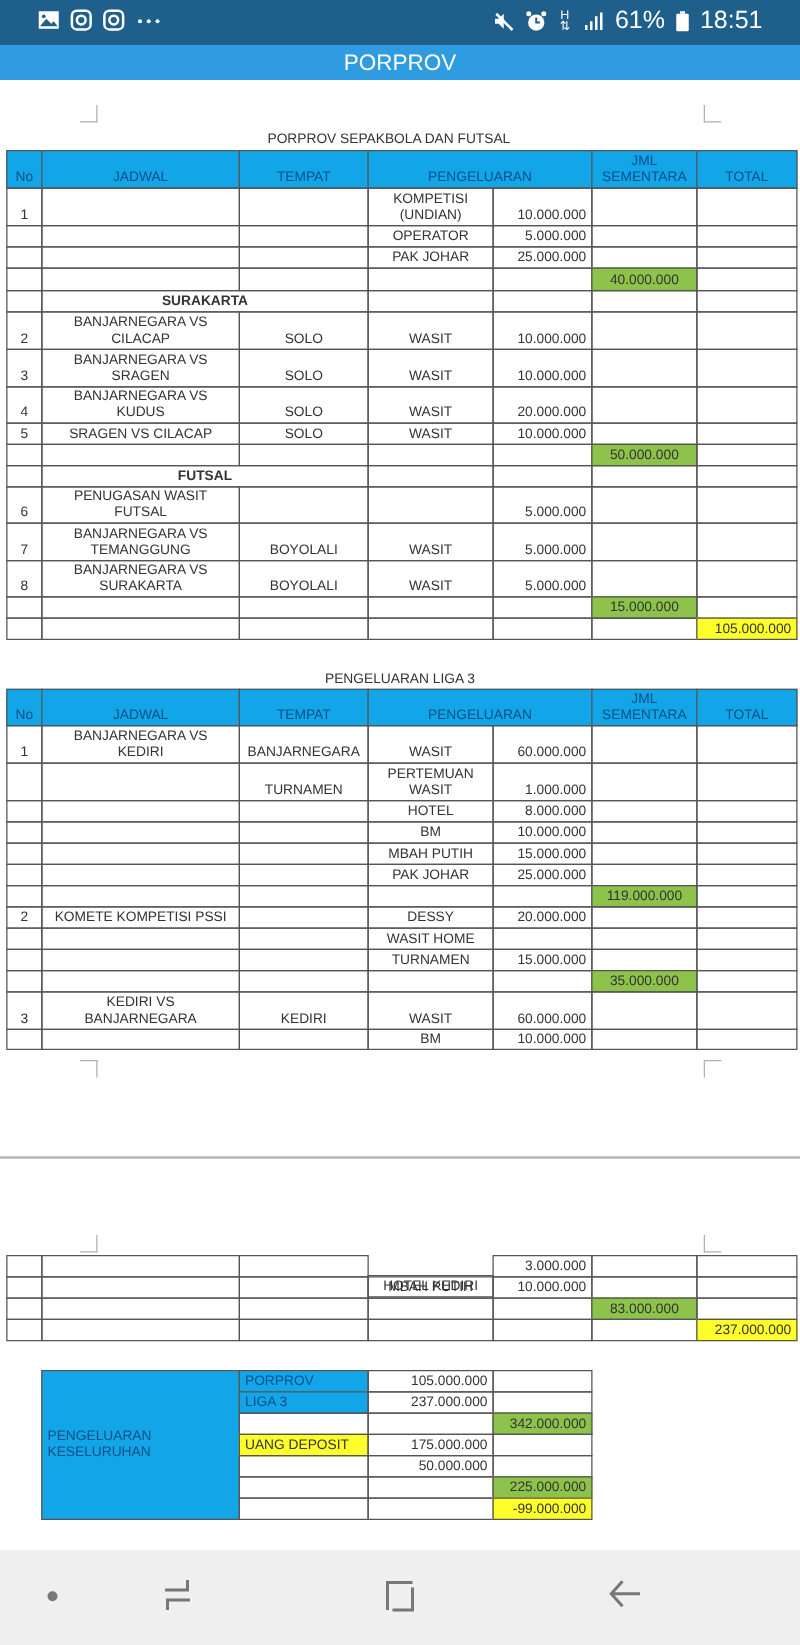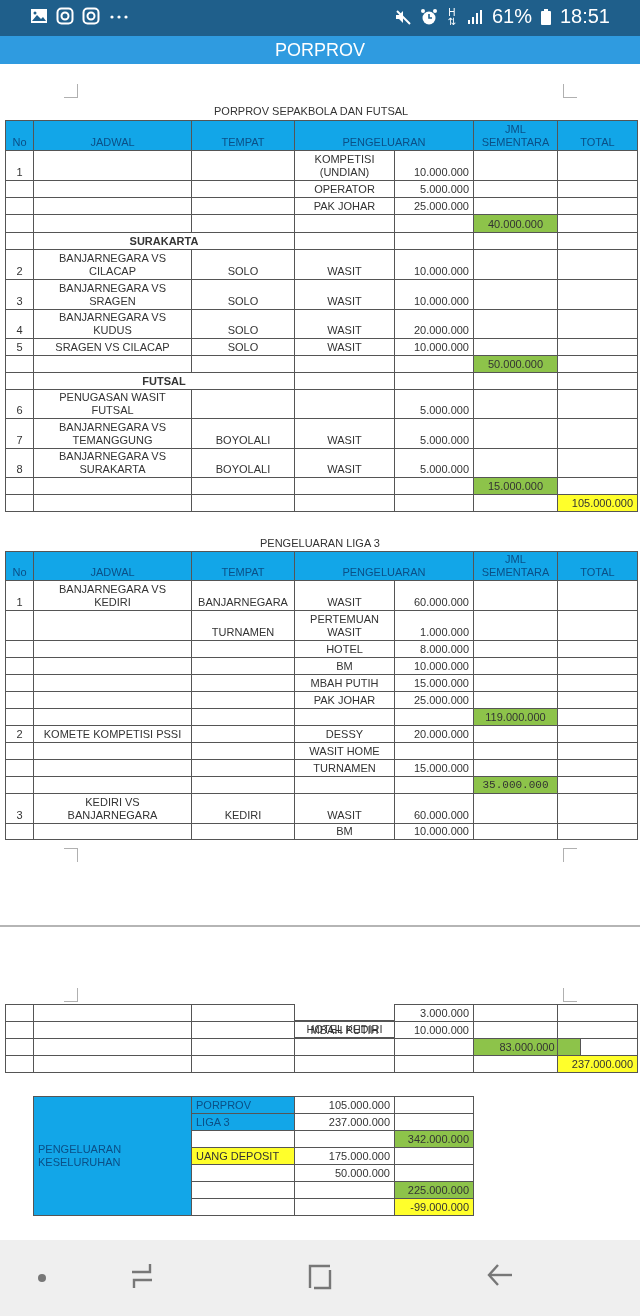--- a/index.html
+++ b/index.html
@@ -322,21 +322,21 @@
       <div class="cell " style="left: 191px; top: 695px; width: 104px; height: 18px;"></div>
       <div class="cell " style="left: 294px; top: 695px; width: 101px; height: 18px;">TURNAMEN</div>
       <div class="cell right" style="left: 394px; top: 695px; width: 80px; height: 18px;">15.000.000</div>
       <div class="cell " style="left: 473px; top: 695px; width: 85px; height: 18px;"></div>
       <div class="cell " style="left: 557px; top: 695px; width: 81px; height: 18px;"></div>
       <div class="cell  " style="left: 5px; top: 712px; width: 29px; height: 18px;"></div>
       <div class="cell " style="left: 33px; top: 712px; width: 159px; height: 18px;"></div>
       <div class="cell " style="left: 191px; top: 712px; width: 104px; height: 18px;"></div>
       <div class="cell " style="left: 294px; top: 712px; width: 101px; height: 18px;"></div>
       <div class="cell right" style="left: 394px; top: 712px; width: 80px; height: 18px;"></div>
-      <div class="cell green" style="left: 473px; top: 712px; width: 85px; height: 18px; font-family: Liberation Mono, monospace;">35.000.000</div>
+      <div class="cell green" style="left: 473px; top: 712px; width: 85px; height: 18px;">35.000.000</div>
       <div class="cell " style="left: 557px; top: 712px; width: 81px; height: 18px;"></div>
       <div class="cell  " style="left: 5px; top: 729px; width: 29px; height: 31px;">3</div>
       <div class="cell " style="left: 33px; top: 729px; width: 159px; height: 31px;">KEDIRI VS
 BANJARNEGARA</div>
       <div class="cell " style="left: 191px; top: 729px; width: 104px; height: 31px;">KEDIRI</div>
       <div class="cell " style="left: 294px; top: 729px; width: 101px; height: 31px;">WASIT</div>
       <div class="cell right" style="left: 394px; top: 729px; width: 80px; height: 31px;">60.000.000</div>
       <div class="cell " style="left: 473px; top: 729px; width: 85px; height: 31px;"></div>
       <div class="cell " style="left: 557px; top: 729px; width: 81px; height: 31px;"></div>
       <div class="cell  " style="left: 5px; top: 759px; width: 29px; height: 17px;"></div>
@@ -358,21 +358,21 @@
       <div class="cell " style="left: 191px; top: 957px; width: 104px; height: 18px;"></div>
       <div class="cell " style="left: 294px; top: 957px; width: 101px; height: 18px;">MBAH PUTIH</div>
       <div class="cell right" style="left: 394px; top: 957px; width: 80px; height: 18px;">10.000.000</div>
       <div class="cell " style="left: 473px; top: 957px; width: 85px; height: 18px;"></div>
       <div class="cell " style="left: 557px; top: 957px; width: 81px; height: 18px;"></div>
       <div class="cell  " style="left: 5px; top: 974px; width: 29px; height: 18px;"></div>
       <div class="cell " style="left: 33px; top: 974px; width: 159px; height: 18px;"></div>
       <div class="cell " style="left: 191px; top: 974px; width: 104px; height: 18px;"></div>
       <div class="cell " style="left: 294px; top: 974px; width: 101px; height: 18px;"></div>
       <div class="cell right" style="left: 394px; top: 974px; width: 80px; height: 18px;"></div>
-      <div class="cell green" style="left: 473px; top: 974px; width: 108px; height: 18px;">83.000.000</div>
+      <div class="cell green" style="left: 473px; top: 974px; width: 85px; height: 18px;">83.000.000</div>
       <div class="cell " style="left: 557px; top: 974px; width: 81px; height: 18px;"></div>
       <div class="cell  " style="left: 5px; top: 991px; width: 29px; height: 18px;"></div>
       <div class="cell " style="left: 33px; top: 991px; width: 159px; height: 18px;"></div>
       <div class="cell " style="left: 191px; top: 991px; width: 104px; height: 18px;"></div>
       <div class="cell " style="left: 294px; top: 991px; width: 101px; height: 18px;"></div>
       <div class="cell right" style="left: 394px; top: 991px; width: 80px; height: 18px;"></div>
       <div class="cell " style="left: 473px; top: 991px; width: 85px; height: 18px;"></div>
       <div class="cell yellow right" style="left: 557px; top: 991px; width: 81px; height: 18px;">237.000.000</div>
     </div>
 

